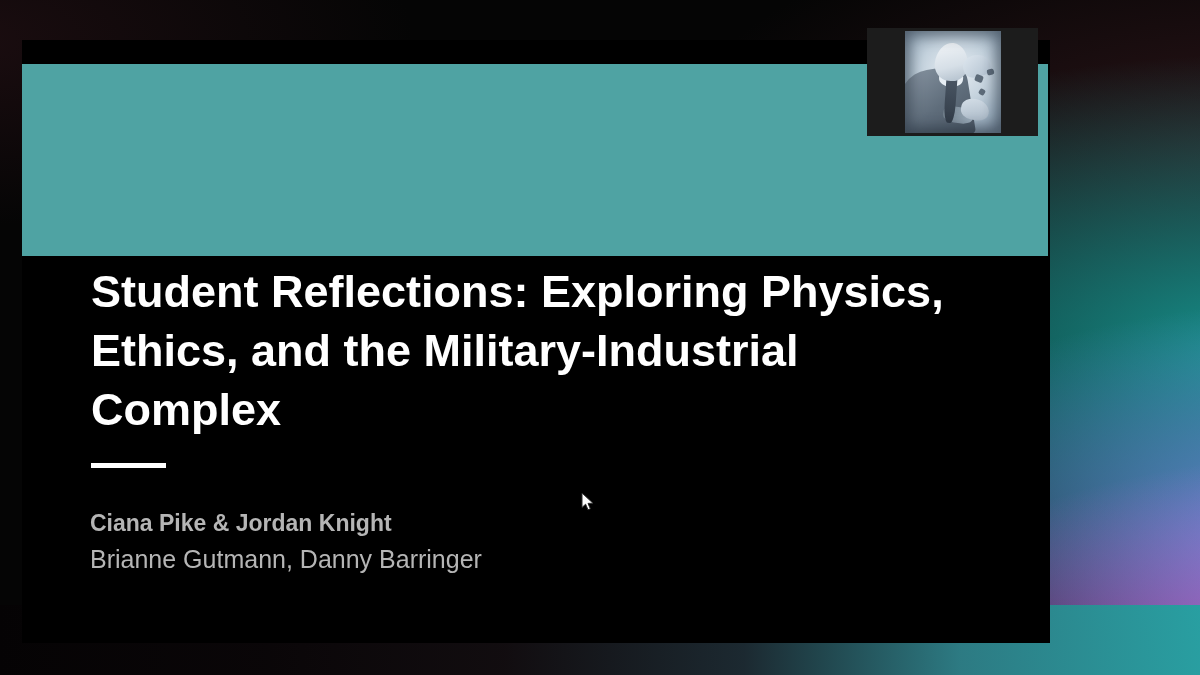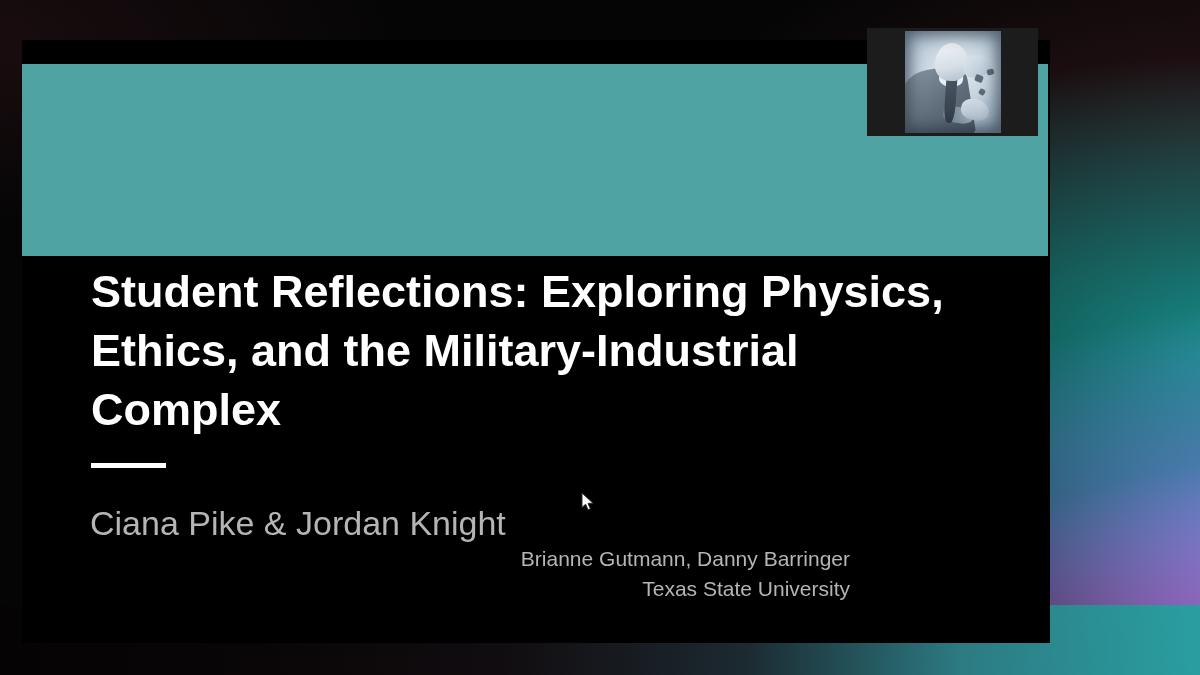--- a/index.html
+++ b/index.html
@@ -83,32 +83,31 @@
     background: #ffffff;
   }
   .slide-authors {
     position: absolute;
     left: 68px;
     top: 462px;
     width: 760px;
   }
   .authors-primary {
     color: #b5b5b5;
-    font-size: 34px;
+    font-size: 23px;
     line-height: 42px;
-    font-weight: 400;
+    font-weight: 700;
     white-space: nowrap;
   }
   .authors-secondary {
     color: #b5b5b5;
-    font-size: 21px;
+    font-size: 25px;
     line-height: 30px;
     font-weight: 400;
     white-space: nowrap;
-    text-align: right;
   }
 
   
   .webcam {
     position: absolute;
     left: 867px;
     top: 28px;
     width: 171px;
     height: 108px;
     background: #1c1c1c;
@@ -234,21 +233,20 @@
 
     <div class="slide-banner" style="background:#4fa3a3"></div>
 
     <div class="slide-title" style="color: rgb(255, 255, 255);">Student Reflections: Exploring Physics, Ethics, and the Military-Industrial Complex</div>
 
     <div class="slide-rule"></div>
 
     <div class="slide-authors">
       <div class="authors-primary" style="color: rgb(181, 181, 181);">Ciana Pike &amp; Jordan Knight</div>
       <div class="authors-secondary" style="color: rgb(181, 181, 181);">Brianne Gutmann, Danny Barringer</div>
-      <div class="authors-secondary" style="color: rgb(181, 181, 181);">Texas State University</div>
     </div>
 
   </div>
 
   <div class="webcam">
     <div class="webcam-video">
       <div class="wc-shape wc-torso"></div>
       <div class="wc-shape wc-arm-up"></div>
       <div class="wc-shape wc-arm-low"></div>
       <div class="wc-shape wc-collar"></div>

